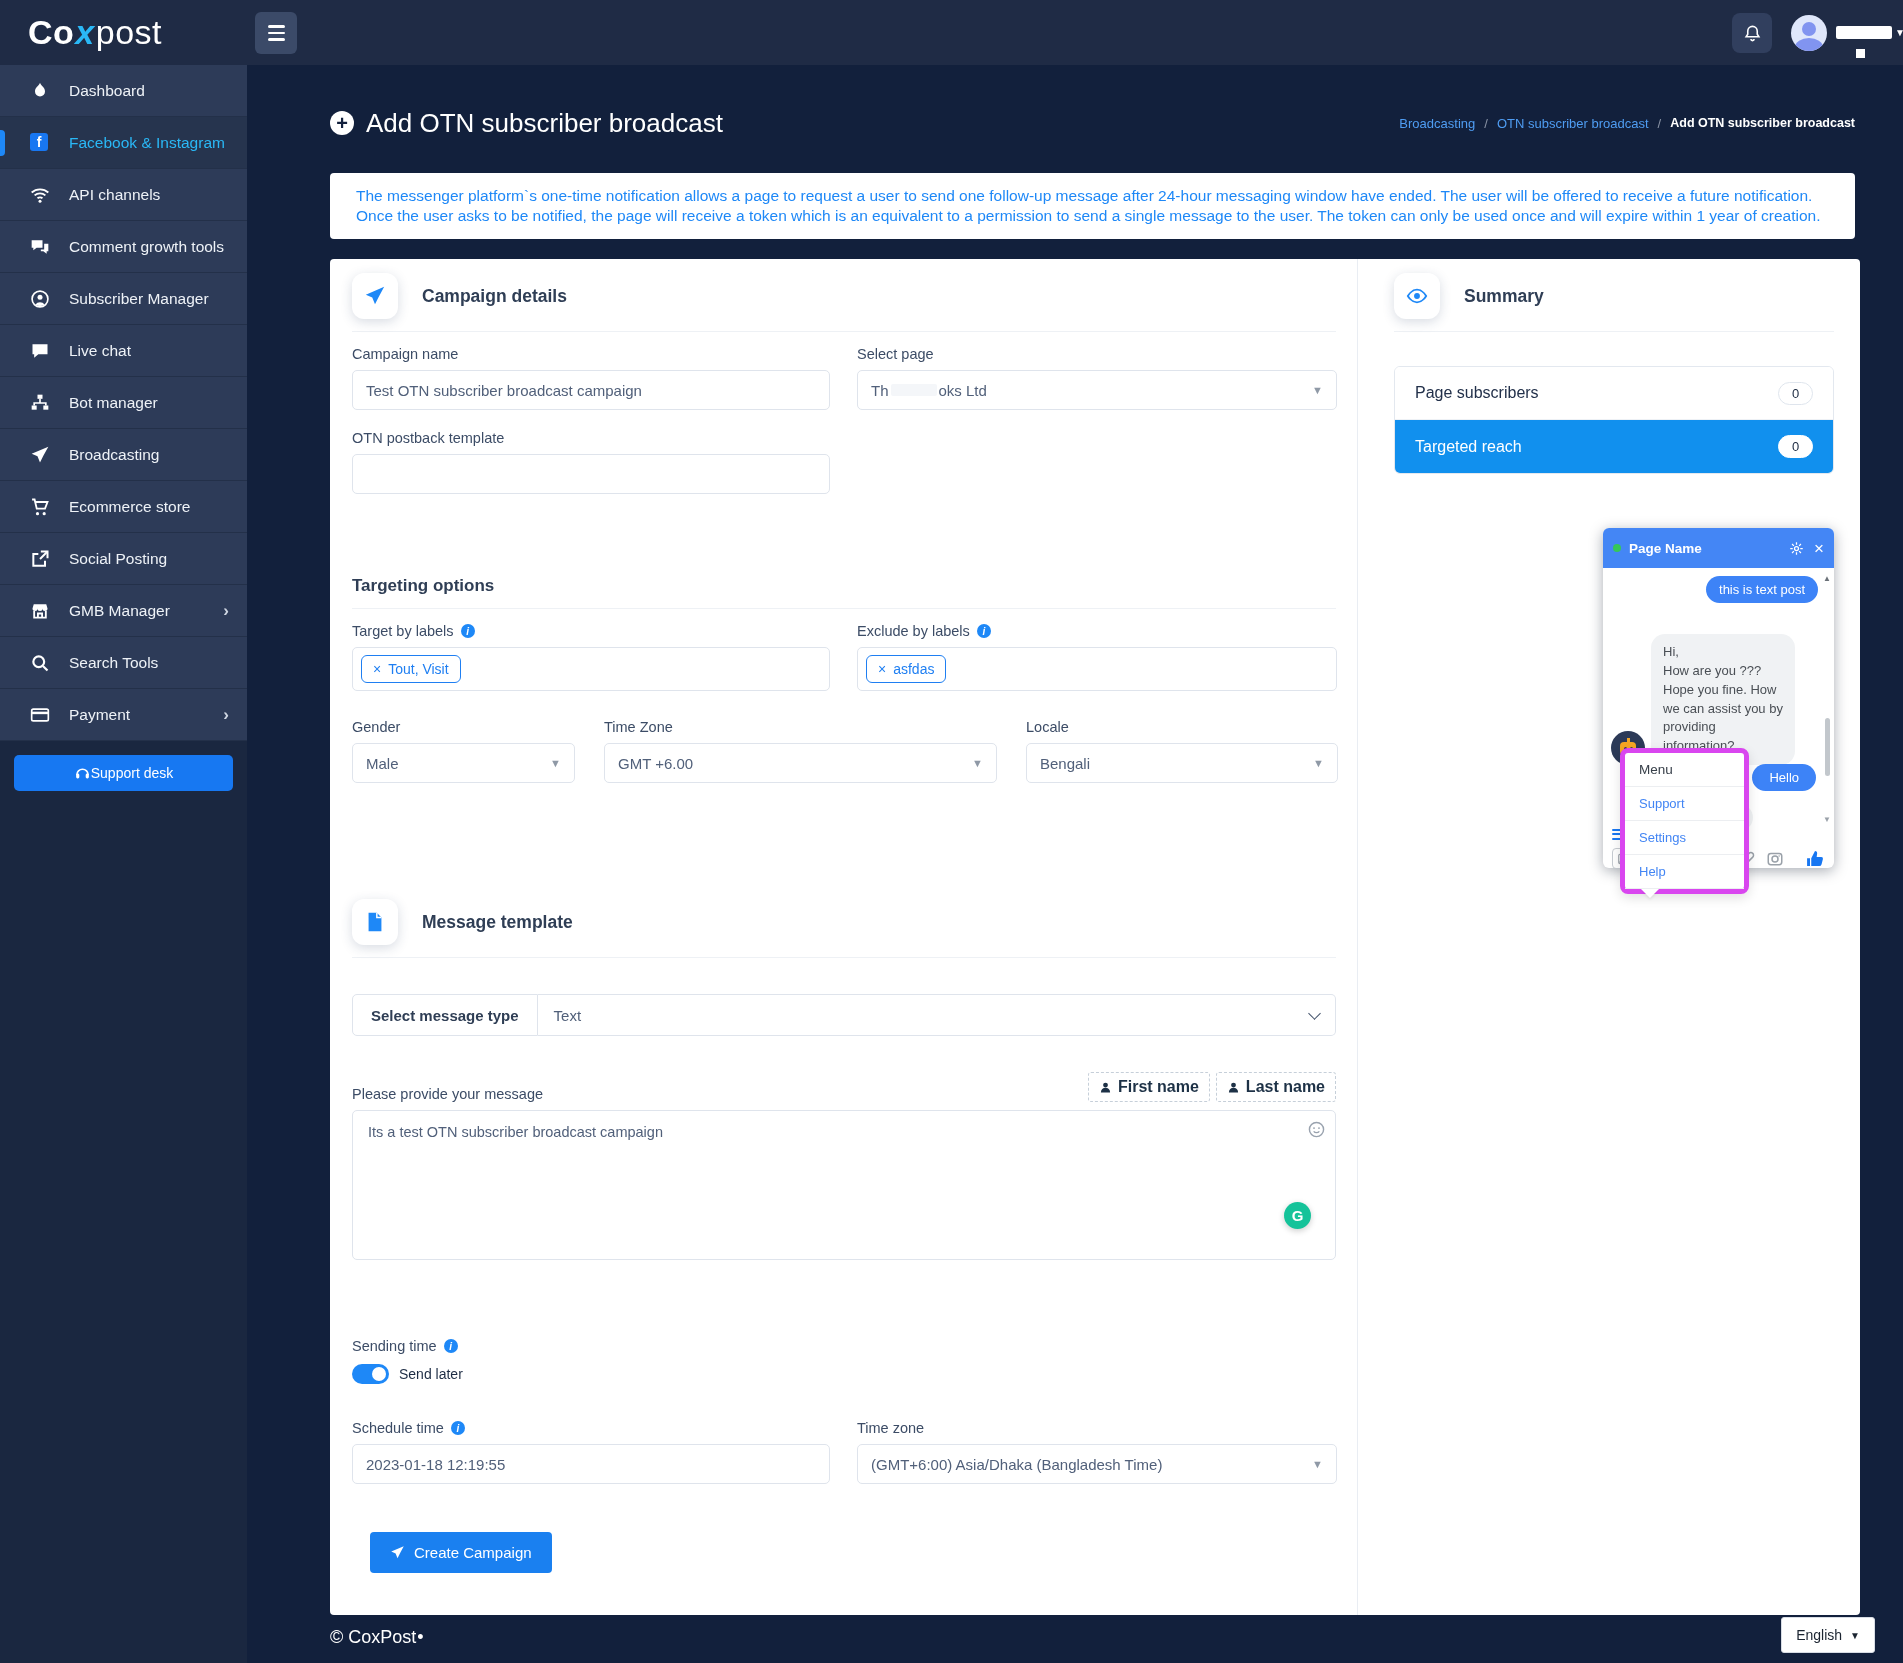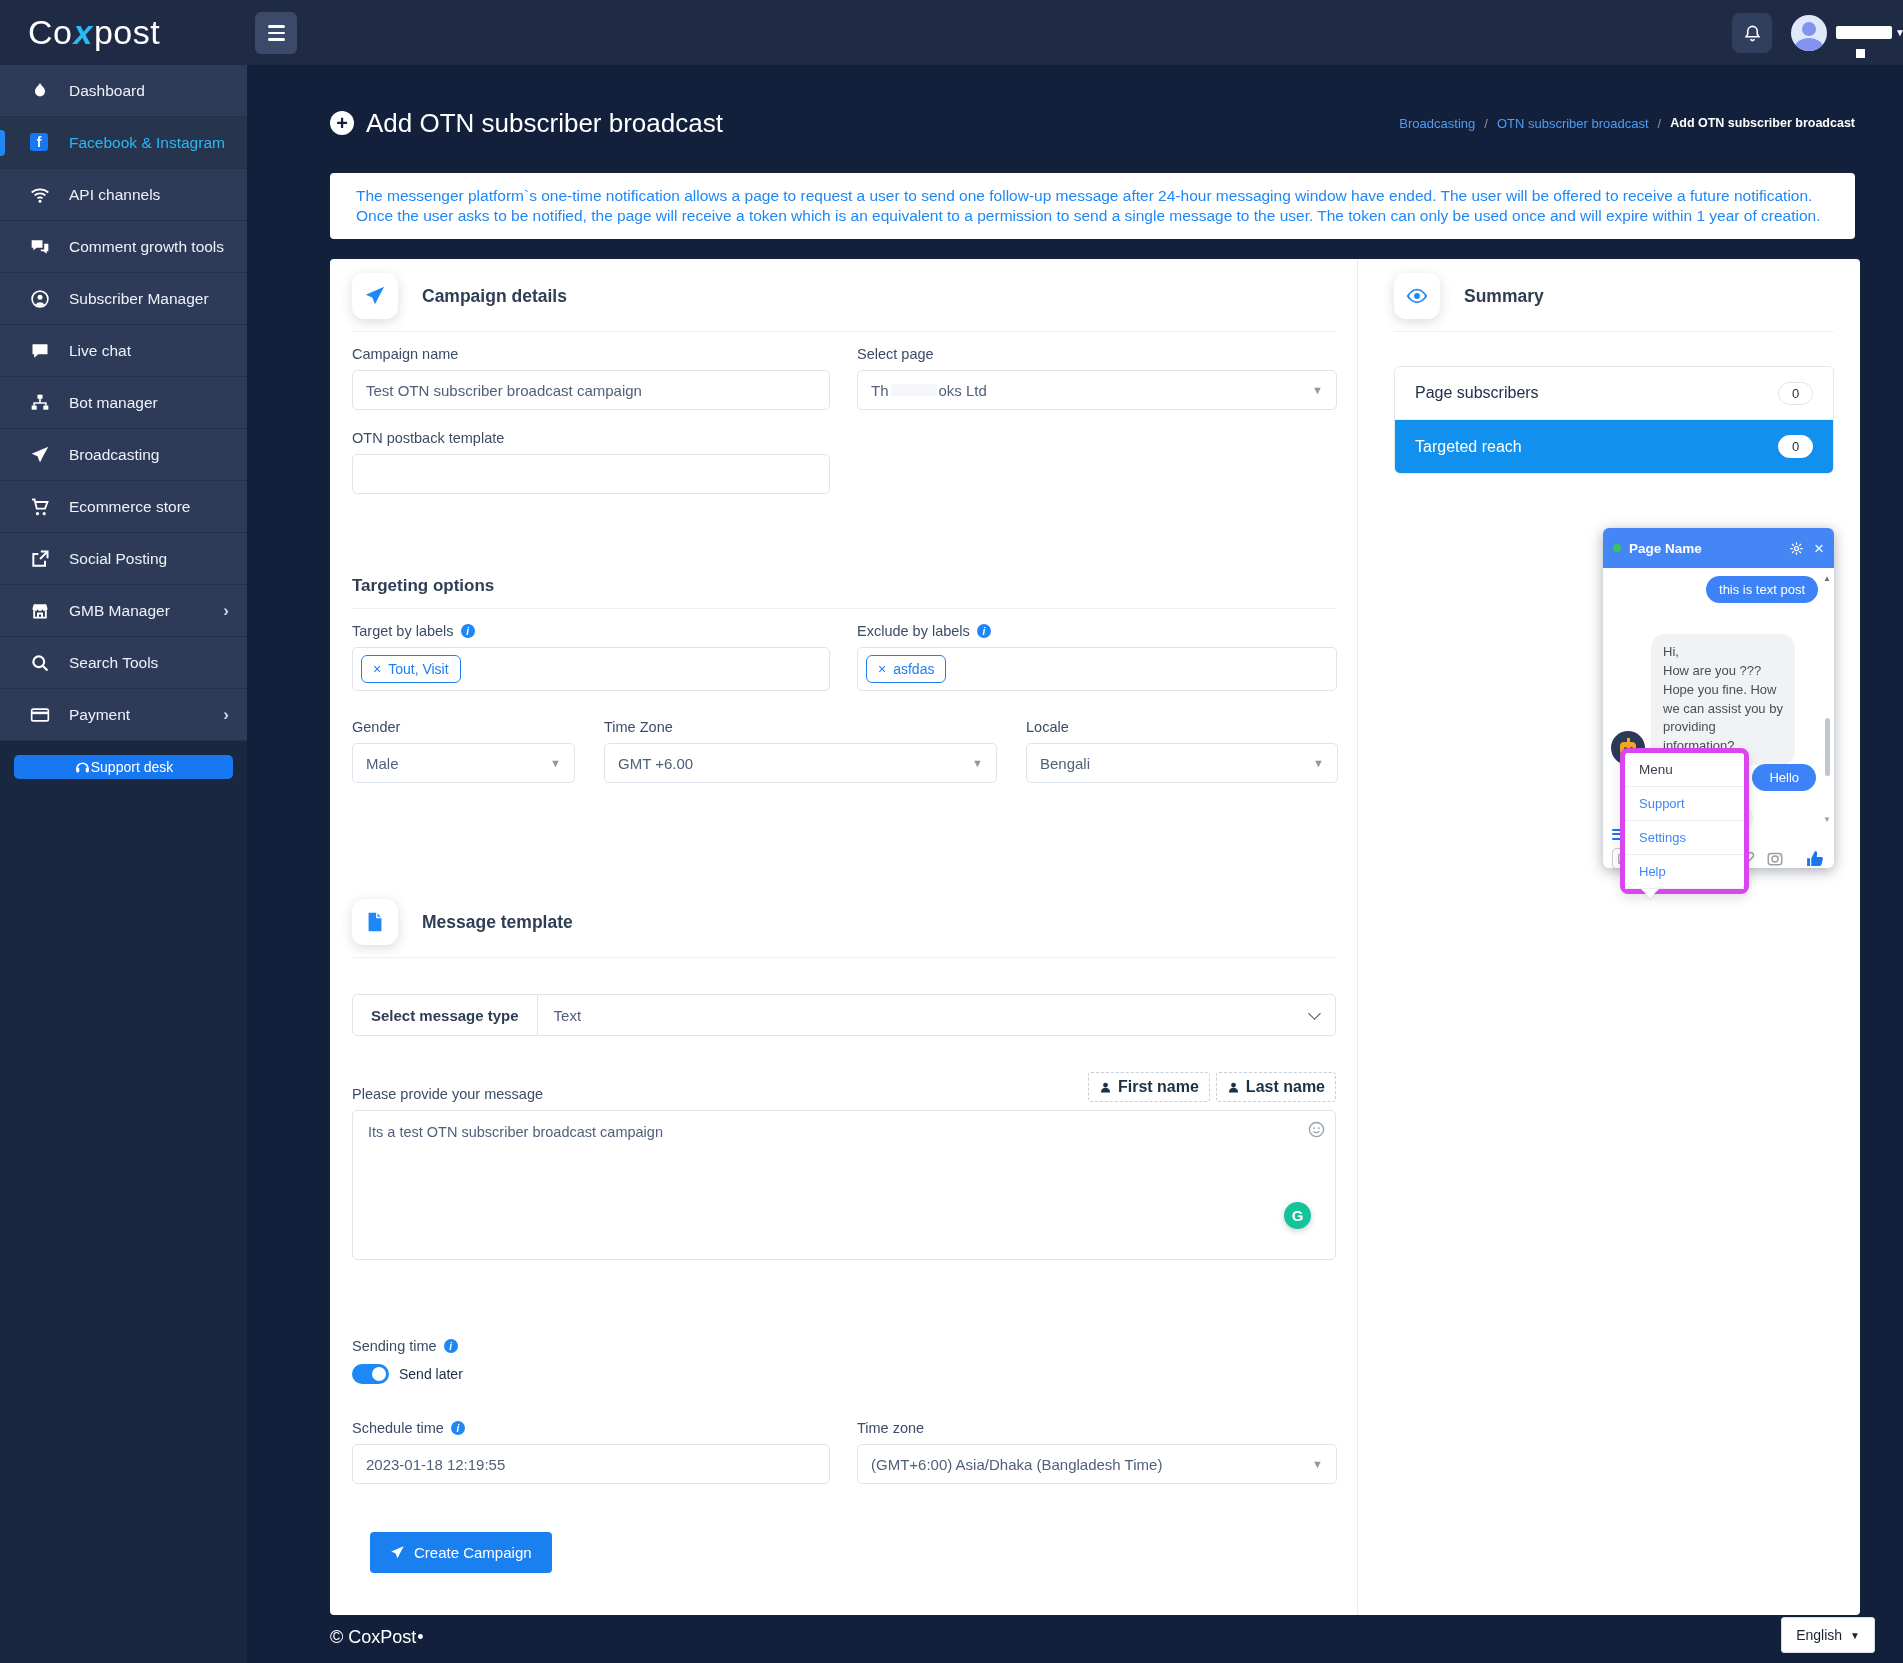--- a/index.html
+++ b/index.html
@@ -8,42 +8,42 @@
     --ink:#2f3e55; --label:#3c4c66; --inputtext:#51607a; --border:#dfe4ec; --hr:#eef1f5;
   }
   *{box-sizing:border-box;margin:0;padding:0}
   html,body{width:1903px;height:1663px;overflow:hidden}
   body{font-family:"Liberation Sans",sans-serif;background:var(--page);position:relative}
   svg{display:block}
 
   
   .topbar{position:absolute;top:0;left:0;width:1903px;height:65px;background:var(--navy-top);z-index:30}
   .logo{position:absolute;left:28px;top:13px;font-size:34px;color:#fff;letter-spacing:.5px}
-  .logo b{font-weight:400}
+  .logo b{font-weight:700}
   .logo .lx{color:var(--cyan);font-weight:800;font-style:italic;margin:0 1px}
   .logo .lp{font-weight:300}
   .hamburger{position:absolute;left:255px;top:12px;width:42px;height:42px;border-radius:6px;background:#3b4a68;display:flex;align-items:center;justify-content:center;flex-direction:column;gap:4px;cursor:pointer}
   .hamburger i{display:block;width:17px;height:2.5px;background:#fff;border-radius:2px}
   .bellbtn{position:absolute;left:1732px;top:13px;width:40px;height:40px;border-radius:8px;background:#313f5e;display:flex;align-items:center;justify-content:center;color:#fff}
   .avatar{position:absolute;left:1791px;top:15px;width:36px;height:36px;border-radius:50%;background:#dfe7fb;overflow:hidden}
   .avatar .head{position:absolute;left:11px;top:7px;width:14px;height:14px;border-radius:50%;background:#8194f0}
   .avatar .bod{position:absolute;left:4px;top:23px;width:28px;height:18px;border-radius:50%;background:#8194f0}
   .uname{position:absolute;left:1836px;top:26px;width:56px;height:13px;background:#fff;border-radius:2px}
   .ucaret{position:absolute;left:1895px;top:27px;color:#fff;font-size:10px}
   .uartifact{position:absolute;left:1856px;top:49px;width:9px;height:9px;background:#fff}
 
   
   .sidebar{position:absolute;top:65px;left:0;width:247px;height:1598px;background:var(--navy-side-dark)}
   .snav .item{height:52px;background:var(--navy-side);border-bottom:1px solid var(--navy-sep);display:flex;align-items:center;padding-left:30px;gap:19px;color:#eef2f7;font-size:15.5px;cursor:pointer;position:relative}
   .snav .item .ic{width:20px;height:20px;color:#fff;flex:0 0 20px}
   .snav .item.active{background:#26344e;color:var(--cyan)}
   .snav .item.active .bar{position:absolute;left:0;top:13px;width:5px;height:26px;background:#1e88f7;border-radius:0 4px 4px 0}
   .snav .chev{margin-left:auto;margin-right:18px;color:#cfd6e2;font-size:17px;font-weight:700}
   .fbbadge{width:18px;height:18px;border-radius:3px;background:#1877f2;color:#fff;font-weight:700;font-size:14px;display:flex;align-items:flex-end;justify-content:center;line-height:17px}
-  .supportbtn{margin:14px 14px 0 14px;height:24px;border-radius:5px;background:#1778f2;color:#fff;font-size:14px;display:flex;align-items:center;justify-content:center;gap:0;cursor:pointer}
+  .supportbtn{margin:14px 14px 0 14px;height:36px;border-radius:5px;background:#1778f2;color:#fff;font-size:14px;display:flex;align-items:center;justify-content:center;gap:0;cursor:pointer}
   .supportbtn .ic{width:17px;height:17px;color:#fff}
 
   
   .content{position:absolute;top:65px;left:247px;width:1656px;height:1598px;background:var(--page)}
   .titlerow{display:flex;align-items:center;margin:38px 48px 0 83px;height:40px}
   .plusicon{width:24px;height:24px;border-radius:50%;background:#fff;color:var(--page);display:flex;align-items:center;justify-content:center;font-size:20px;font-weight:700;margin-right:12px;line-height:0}
   .pagetitle{color:#fff;font-size:26px;font-weight:500}
   .breadcrumb{margin-left:auto;font-size:13px;display:flex;gap:9px;align-items:center}
   .breadcrumb a{color:var(--link);text-decoration:none;cursor:pointer}
   .breadcrumb .sep{color:#8b94a6}

